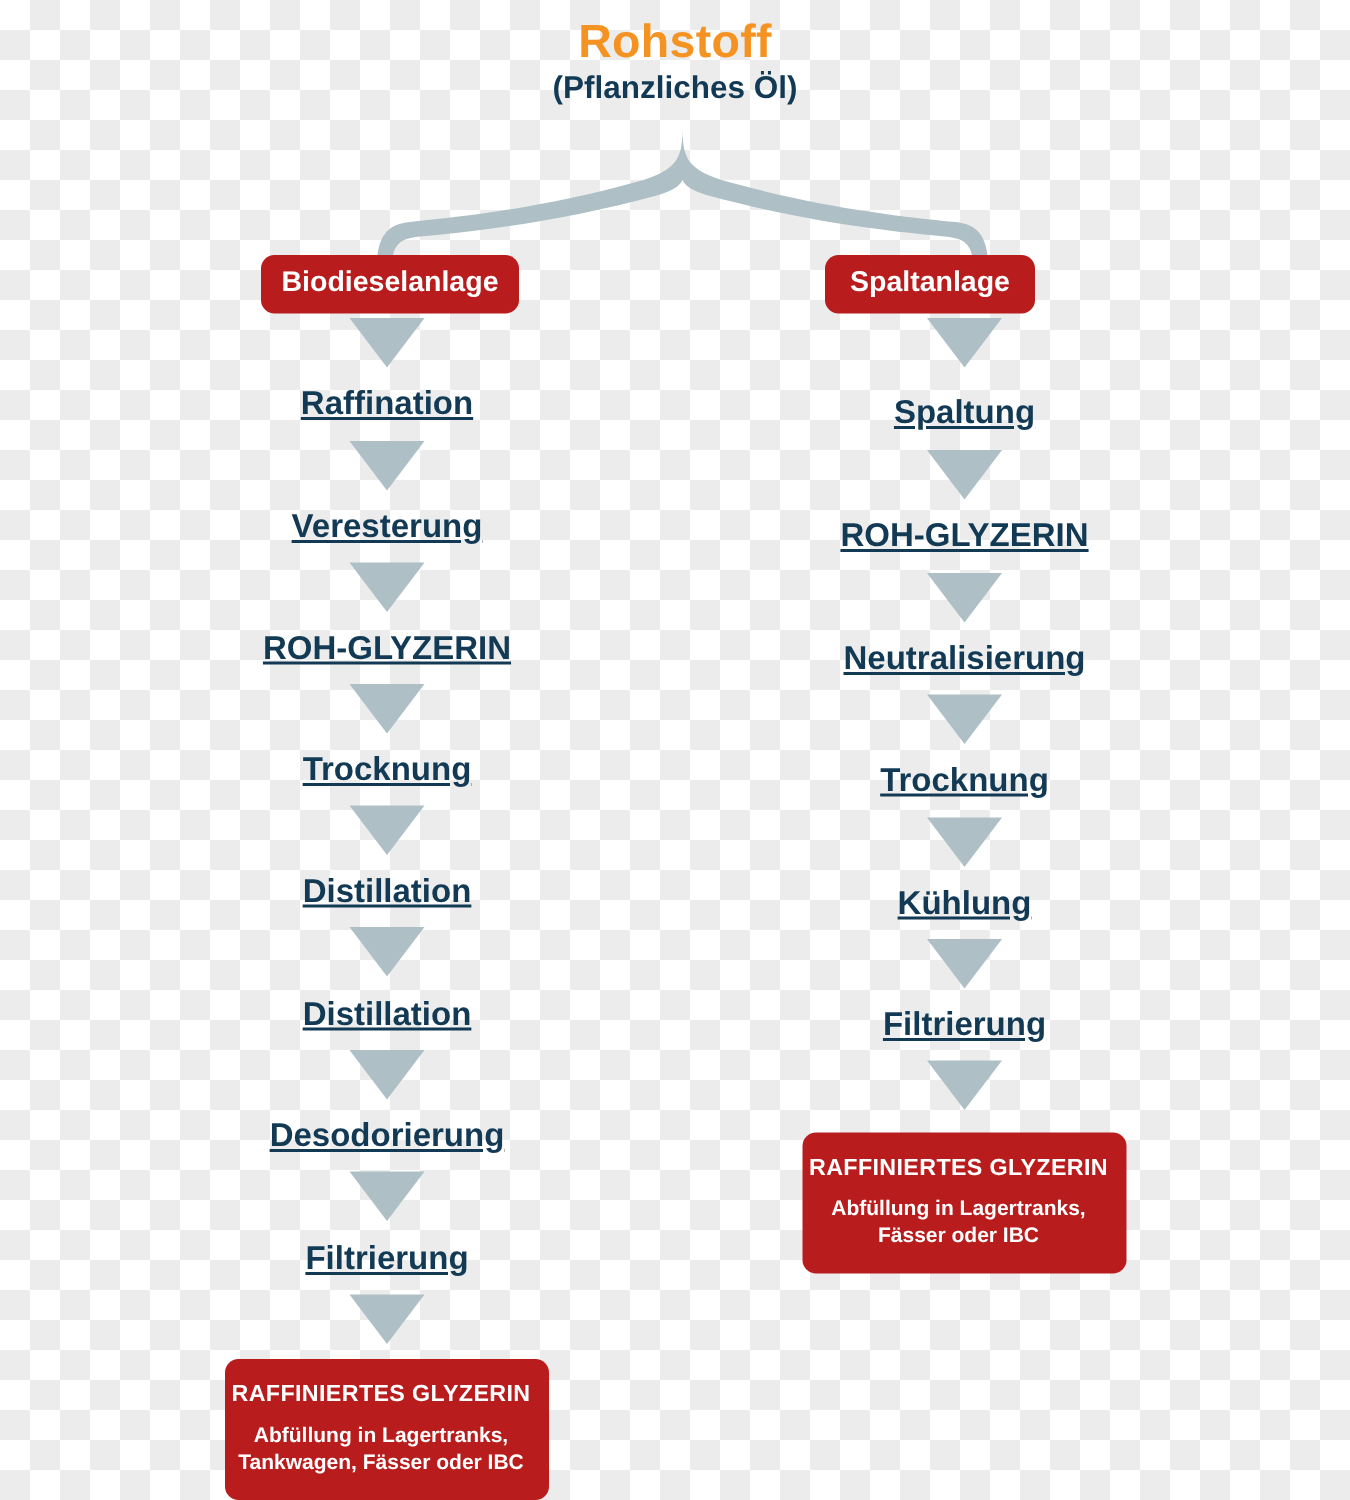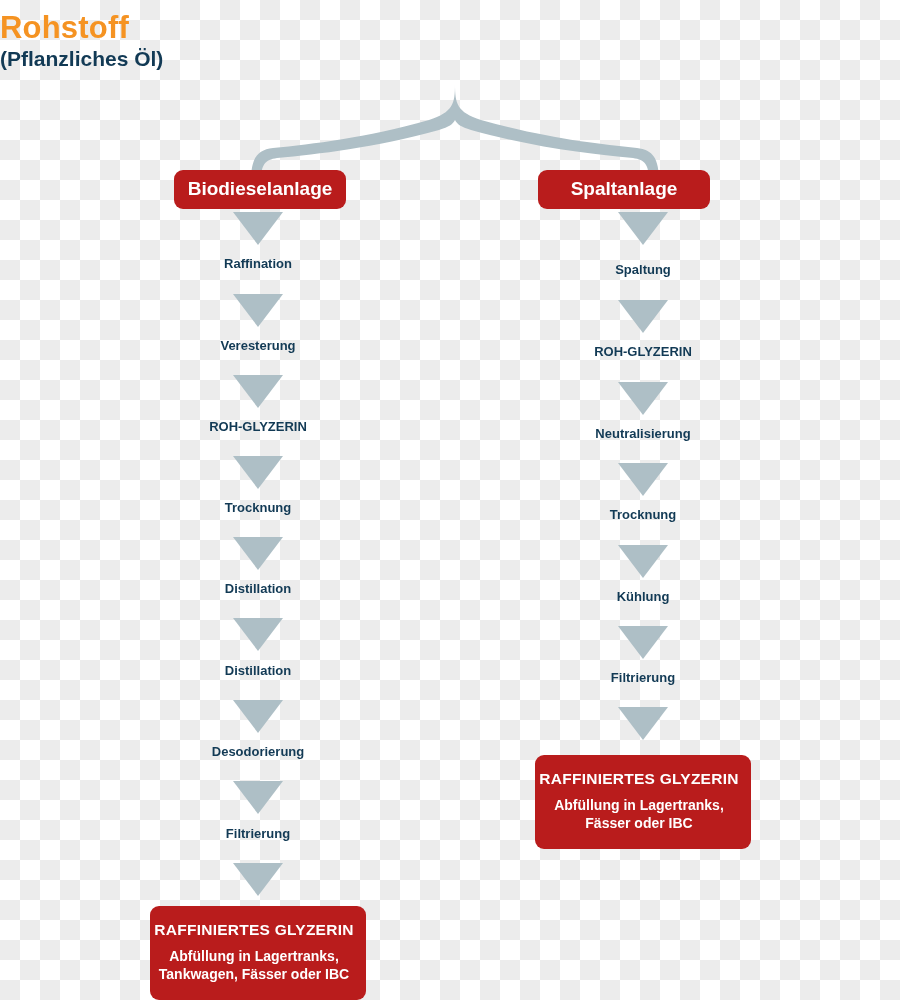--- a/index.html
+++ b/index.html
@@ -25,21 +25,21 @@
     width: 900px;
     height: 1000px;
   }
 
   
   .title-block {
     position: absolute;
     left: 0;
     top: 12px;
     width: 900px;
-    text-align: left;
+    text-align: center;
     line-height: 1.05;
   }
   .title-main {
     display: block;
     color: #f59322;
     font-size: 31px;
     font-weight: bold;
     letter-spacing: 0.2px;
   }
   .title-sub {
@@ -87,25 +87,26 @@
   .end-sub {
     display: block;
     font-size: 14px;
     font-weight: bold;
   }
 
   
   .step-label {
     position: absolute;
     color: #123a55;
-    font-size: 13px;
+    font-size: 22px;
     font-weight: bold;
     text-align: center;
     white-space: nowrap;
     transform: translateX(-50%);
+    text-decoration: underline;
   }
 
   
   .arrow {
     position: absolute;
     width: 0;
     height: 0;
     border-left: 25px solid transparent;
     border-right: 25px solid transparent;
     border-top: 33px solid #aebfc6;
@@ -169,21 +170,21 @@
   <div class="step-label" style="left:258px; top:826px;">Filtrierung</div>
 
   <div class="arrow" style="left:258px; top:863px;"></div>
 
   <div class="node-box end-box" style="left:150px; top:906px; width:216px;">
     <span class="end-title">RAFFINIERTES GLYZERIN</span>
     <span class="end-sub">Abfüllung in Lagertranks,</span>
     <span class="end-sub">Tankwagen, Fässer oder IBC</span>
   </div>
 
-  <div class="node-box head-box" style="left:538px; top:170px; width:172px;">Spaltanlage</div>
+  <div class="node-box head-box" style="left:550px; top:170px; width:140px;">Spaltanlage</div>
 
   <div class="arrow" style="left:643px; top:212px;"></div>
   <div class="step-label" style="left:643px; top:262px;">Spaltung</div>
 
   <div class="arrow" style="left:643px; top:300px;"></div>
   <div class="step-label" style="left:643px; top:344px;">ROH-GLYZERIN</div>
 
   <div class="arrow" style="left:643px; top:382px;"></div>
   <div class="step-label" style="left:643px; top:426px;text-align:center;">Neutralisierung</div>
 

